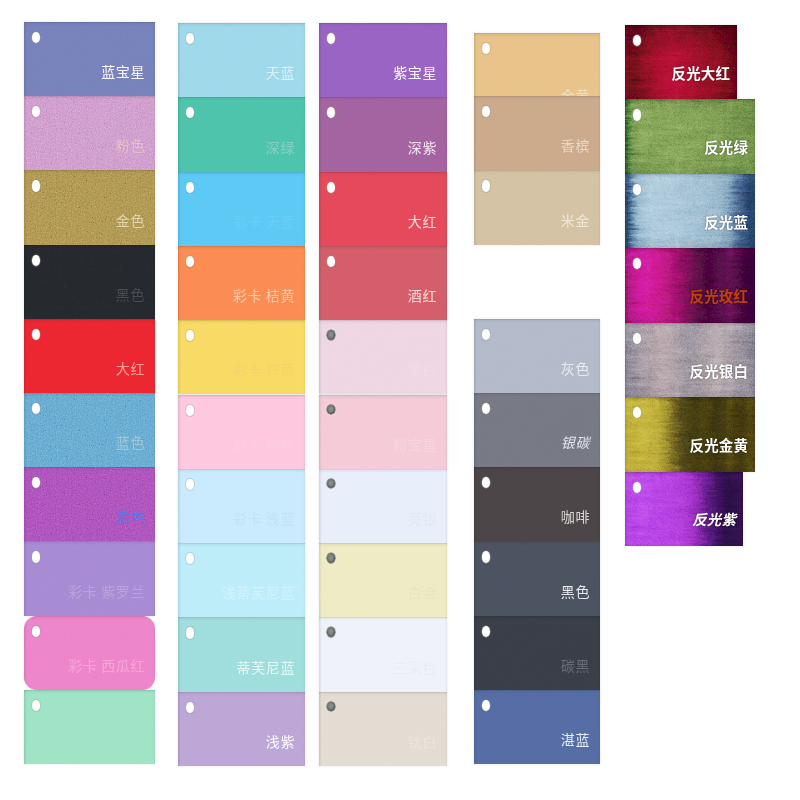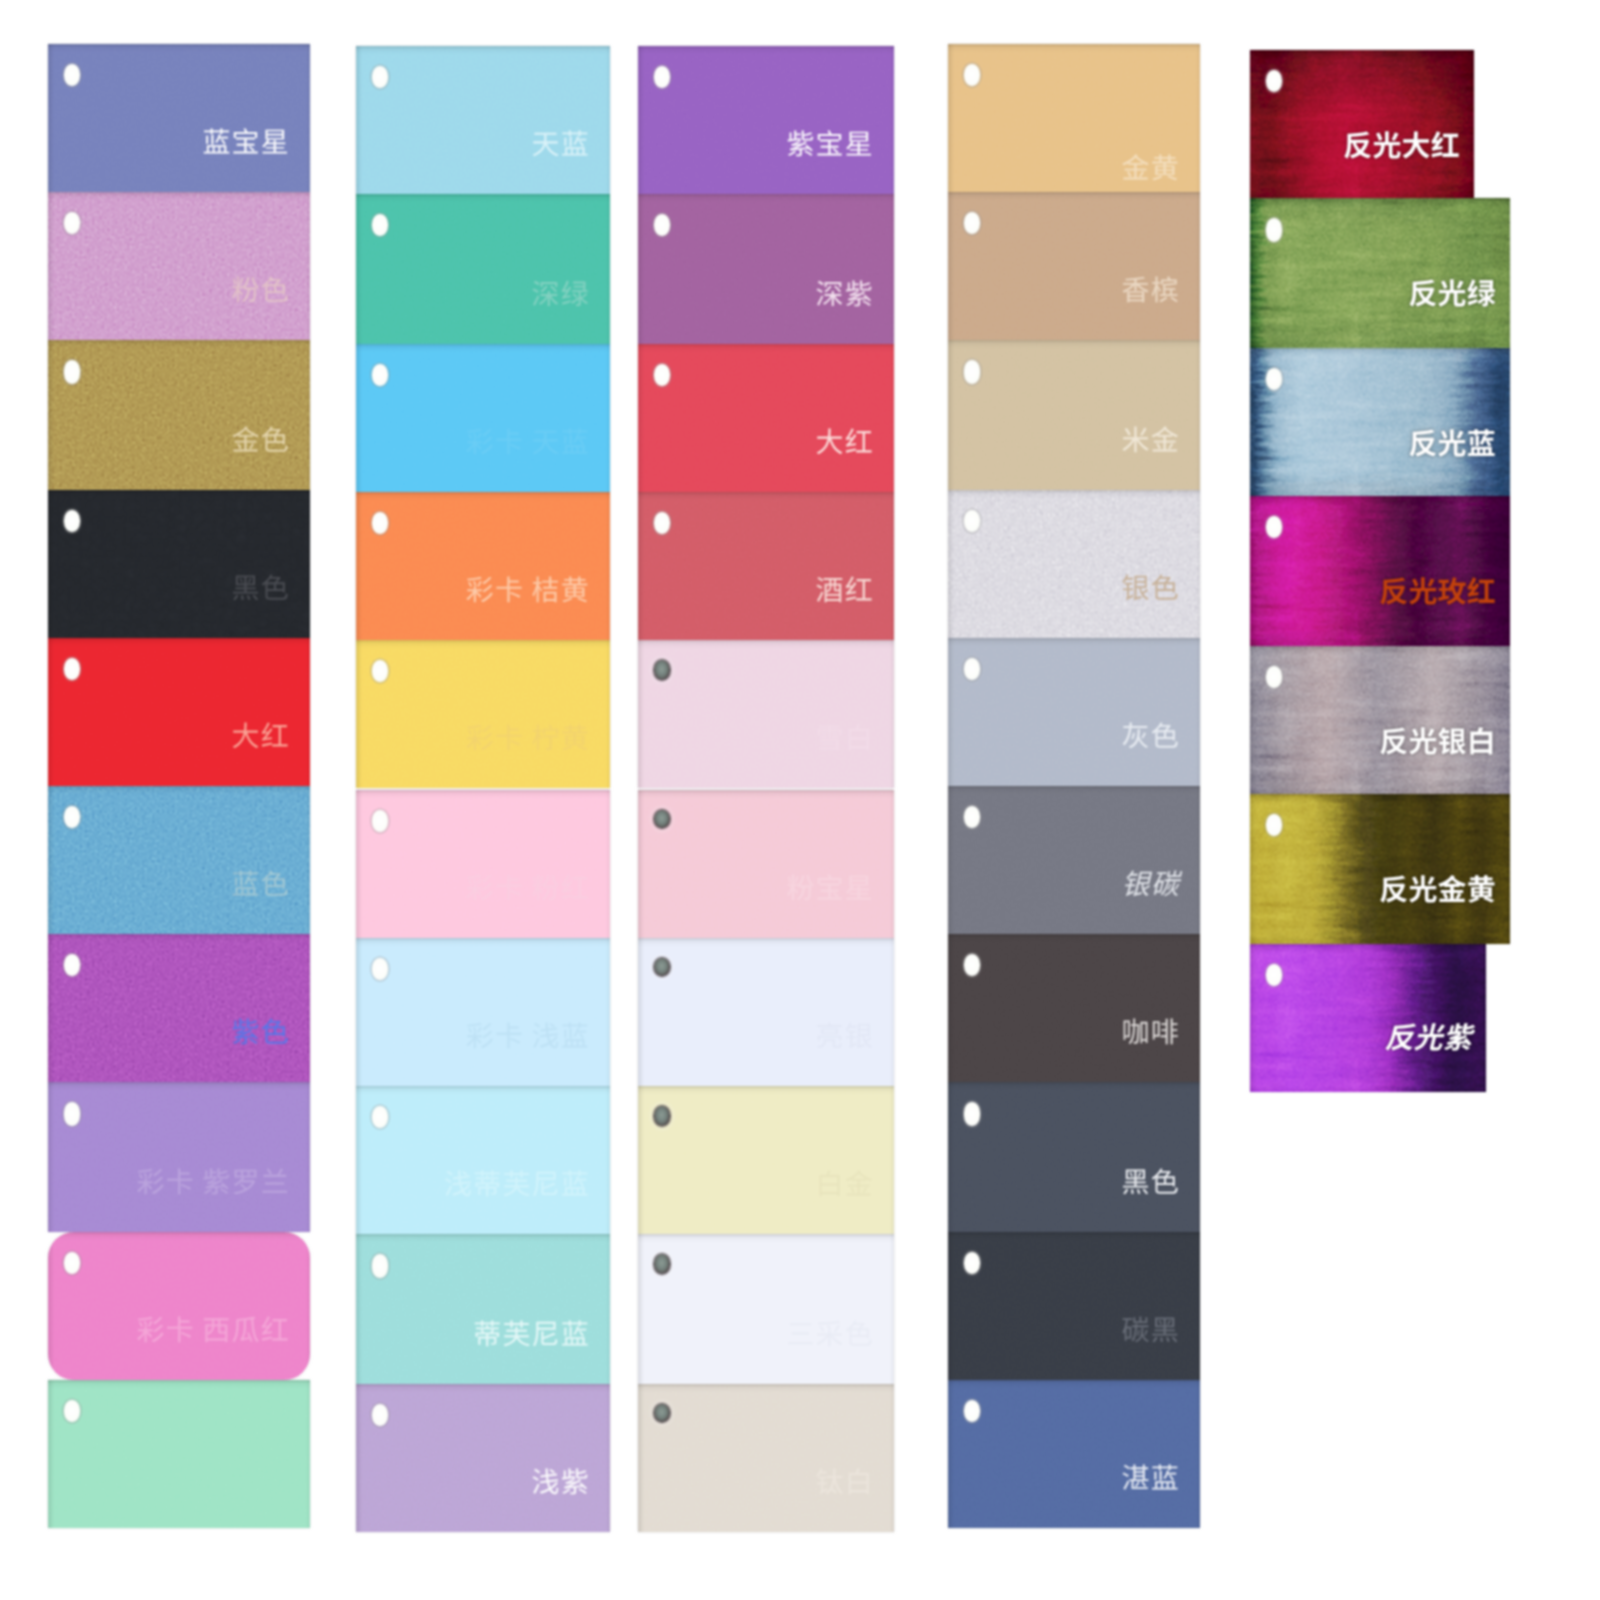--- a/index.html
+++ b/index.html
@@ -562,21 +562,21 @@
             <svg width="128" height="75" viewBox="0 0 128 75" style="position:absolute;inset:0;opacity:0.085;mix-blend-mode:overlay">
               <rect x="0" y="0" width="128" height="75" filter="url(#fPaper)"></rect>
             </svg>
           </div>
       <div class="card-shade"></div>
       <div class="hole dark"></div>
       <div class="card-label" style="color: rgb(242, 236, 228); opacity: 0.55;">钛白</div>
     </div>
   </div>
   <div class="strip" style="left: 474px; top: 22px; width: 126px; height: 742px;">
-    <div class="card" style="top: 0px; width: 126px; height: 87px;">
+    <div class="card" style="top: 11px; width: 126px; height: 87px;">
       <div class="card-surface" style="background: rgb(232, 194, 136);"></div>
       <div class="tex-host">
             <svg width="126" height="75" viewBox="0 0 126 75" style="position:absolute;inset:0;opacity:0.085;mix-blend-mode:overlay">
               <rect x="0" y="0" width="126" height="75" filter="url(#fPaper)"></rect>
             </svg>
           </div>
       <div class="card-shade"></div>
       <div class="hole light"></div>
       <div class="card-label" style="color: rgb(246, 227, 198); opacity: 0.85;">金黄</div>
     </div>
@@ -594,37 +594,20 @@
     <div class="card" style="top: 148.4px; width: 126px; height: 74.2px;">
       <div class="card-surface" style="background: rgb(211, 194, 162);"></div>
       <div class="tex-host">
             <svg width="126" height="75" viewBox="0 0 126 75" style="position:absolute;inset:0;opacity:0.085;mix-blend-mode:overlay">
               <rect x="0" y="0" width="126" height="75" filter="url(#fPaper)"></rect>
             </svg>
           </div>
       <div class="card-shade"></div>
       <div class="hole light"></div>
       <div class="card-label" style="color: rgb(245, 238, 224); opacity: 0.85;">米金</div>
-    </div>
-    <div class="card" style="top: 222.6px; width: 126px; height: 74.2px;">
-      <div class="card-surface" style="background: rgb(216, 214, 222);"></div>
-      <div class="tex-host">
-            <svg width="126" height="75" viewBox="0 0 126 75" style="position:absolute;inset:0;opacity:0.55;mix-blend-mode:overlay">
-              <rect x="0" y="0" width="126" height="75" filter="url(#fGlitterCoarse)"></rect>
-            </svg>
-            <svg width="126" height="75" viewBox="0 0 126 75" style="position:absolute;inset:0;opacity:0.5;mix-blend-mode:overlay">
-              <rect x="0" y="0" width="126" height="75" filter="url(#fGlitter)"></rect>
-            </svg>
-            <svg width="126" height="75" viewBox="0 0 126 75" style="position:absolute;inset:0;opacity:0.9;mix-blend-mode:screen">
-              <rect x="0" y="0" width="126" height="75" filter="url(#fSparkle)"></rect>
-            </svg>
-          </div>
-      <div class="card-shade"></div>
-      <div class="hole light"></div>
-      <div class="card-label" style="color: rgb(196, 171, 142); opacity: 0.85;">银色</div>
     </div>
     <div class="card" style="top: 296.8px; width: 126px; height: 74.2px;">
       <div class="card-surface" style="background: rgb(178, 186, 202);"></div>
       <div class="tex-host">
             <svg width="126" height="75" viewBox="0 0 126 75" style="position:absolute;inset:0;opacity:0.085;mix-blend-mode:overlay">
               <rect x="0" y="0" width="126" height="75" filter="url(#fPaper)"></rect>
             </svg>
           </div>
       <div class="card-shade"></div>
       <div class="hole light"></div>

